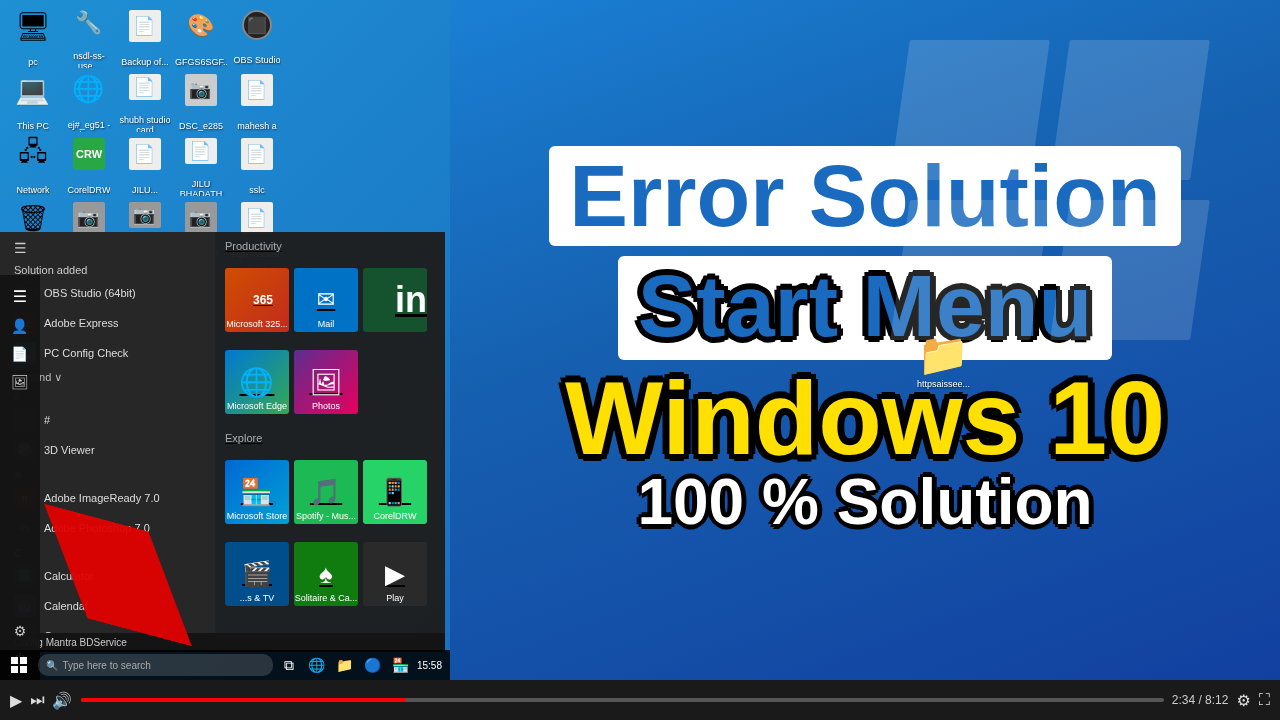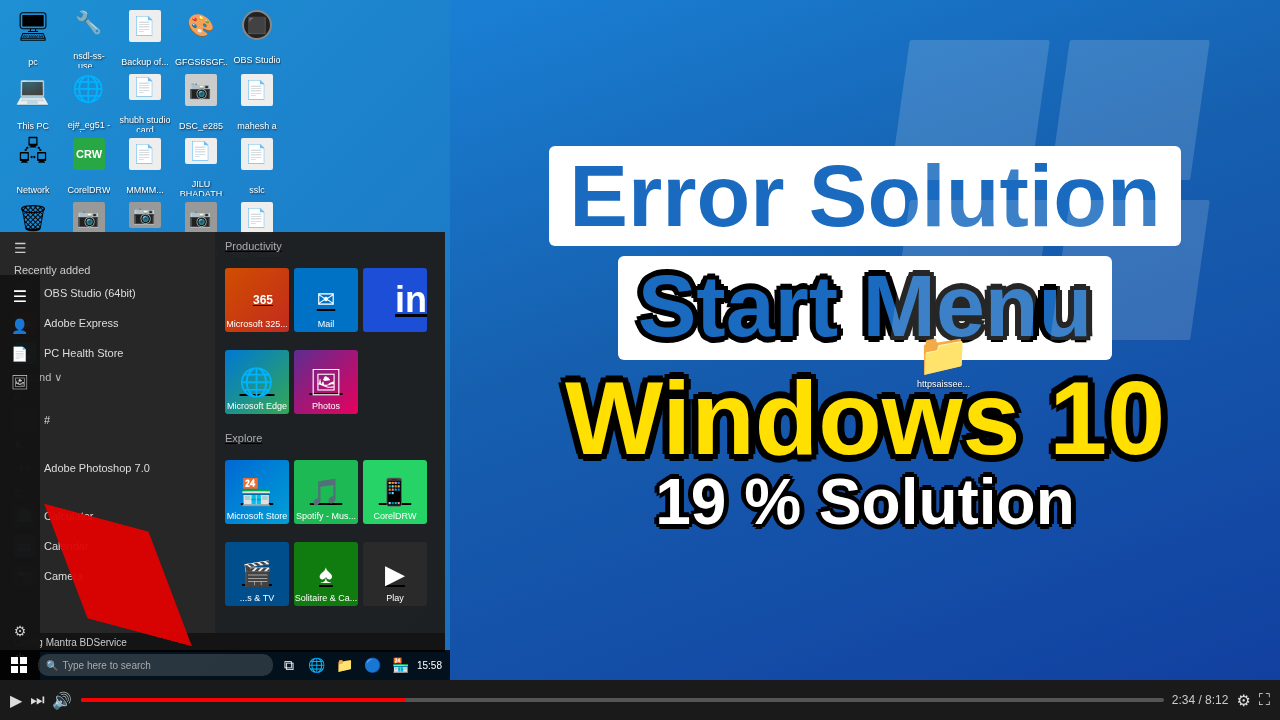--- a/index.html
+++ b/index.html
@@ -161,21 +161,21 @@
       font-size: 10px;
       color: white;
       text-align: center;
       cursor: pointer;
       position: relative;
       overflow: hidden;
     }
     .tile .tile-label { font-size: 9px; color: white; position: absolute; bottom: 3px; left: 0; right: 0; text-align: center; }
 
     .tile-m365 { background: linear-gradient(135deg, #d04e00, #c22a1e); padding-left: 12px; }
-    .tile-linkedin { background: #1d4ed8; padding-left: 32px; }
+    .tile-linkedin { background: #14532d; padding-left: 32px; }
     .tile-edge { background: linear-gradient(135deg, #0078d4, #34a853); }
     .tile-photos { background: linear-gradient(135deg, #5c2d91, #e8005d); }
     .tile-msstore { background: linear-gradient(135deg, #0068d4, #00a0d6); }
     .tile-spotify { background: #1db954; }
     .tile-whatsapp { background: #25d366; }
     .tile-movies { background: #004e8c; }
     .tile-solitaire { background: #107c10; }
     .tile-play { background: #2a2a2a; }
     .tile-mail { background: #0072c6; }
     .tile-yahoo { background: #7b00aa; }
@@ -375,21 +375,21 @@
     <div class="desktop-icon">
       <div class="icon-img" style="background:none;font-size:26px;">🖧</div>
       <span class="icon-label">Network</span>
     </div>
     <div class="desktop-icon">
       <div class="icon-img ic-green" style="background:#28a745;border-radius:3px;color:white;font-weight:bold;font-size:11px;display:flex;align-items:center;justify-content:center;">CRW</div>
       <span class="icon-label">CorelDRW</span>
     </div>
     <div class="desktop-icon">
       <div class="icon-img" style="background:#eee;border-radius:2px;font-size:18px;">📄</div>
-      <span class="icon-label">MMMM...</span>
+      <span class="icon-label">JILU...</span>
     </div>
     <div class="desktop-icon">
       <div class="icon-img" style="background:#eee;border-radius:2px;font-size:18px;">📄</div>
       <span class="icon-label">JILU BHADATH</span>
     </div>
     <div class="desktop-icon">
       <div class="icon-img" style="background:#eee;border-radius:2px;font-size:18px;">📄</div>
       <span class="icon-label">sslc</span>
     </div>
 
@@ -415,51 +415,63 @@
     </div>
   </div>
 
   <div id="start-menu">
     <div id="start-menu-top">
 
       <div id="apps-list">
         <div id="apps-list-header">
           <span class="hamburger">☰</span>
         </div>
-        <div class="recently-added-label" style="font-size:11px;color:#ccc;padding:4px 14px 2px;">Recently added</div>
+        <div class="recently-added-label" style="font-size:11px;color:#ccc;padding:4px 14px 2px;">Solution added</div>
 
         <div class="app-item">
           <div class="app-icon-small" style="background:#222;border:1px solid #666;border-radius:50%;">⬛</div>
           <span class="app-name">OBS Studio (64bit)</span>
         </div>
         <div class="app-item">
           <div class="app-icon-small" style="background:#e8001d;">
               <span style="font-size:10px;color:white;font-weight:bold;">Ae</span>
             </div>
           <span class="app-name">Adobe Express</span>
         </div>
         <div class="app-item">
           <div class="app-icon-small" style="background:#20c997;">
               <span style="font-size:12px;">💻</span>
             </div>
-          <span class="app-name">PC Health Store</span>
+          <span class="app-name">PC Config Check</span>
         </div>
 
         <div class="expand-row">
           <span>Expand ∨</span>
         </div>
 
         <div class="section-letter">#</div>
         <div class="app-item">
           <div class="app-icon-small" style="background:#555;"></div>
           <span class="app-name">#</span>
         </div>
 
+        <div class="app-item">
+          <div class="app-icon-small" style="background:#333;">
+              <span style="font-size:12px;">🎲</span>
+            </div>
+          <span class="app-name">3D Viewer</span>
+        </div>
 
         <div class="section-letter">A</div>
+        <div class="app-item">
+          <div class="app-icon-small" style="background:#e8001d;">
+              <span style="font-size:9px;color:white;font-weight:bold;">Ir</span>
+            </div>
+          <span class="app-name">Adobe ImageReady 7.0</span>
+        </div>
         <div class="app-item">
           <div class="app-icon-small" style="background:#001e36;">
               <span style="font-size:9px;color:#31a8ff;font-weight:bold;">Ps</span>
             </div>
           <span class="app-name">Adobe Photoshop 7.0</span>
         </div>
 
         <div class="section-letter">C</div>
         <div class="app-item">
           <div class="app-icon-small" style="background:#333;">
@@ -600,21 +612,21 @@
 
   <div style="background:white;padding:6px 20px;border-radius:6px;margin-bottom:6px;">
     <span id="title-start-menu" style="font-size:88px;font-weight:900;color:#1a6bbf;font-family:Arial,sans-serif;line-height:1;display:block;">Start Menu</span>
   </div>
 
   <div>
     <span id="title-windows10">Windows 10</span>
   </div>
 
   <div>
-    <span id="title-solution">19 % Solution</span>
+    <span id="title-solution">100 % Solution</span>
   </div>
 
   <div style="position:absolute;top:330px;right:310px;">
     <div style="font-size:42px;color:#f0b429;">📁</div>
     <div style="font-size:9px;color:white;text-align:center;text-shadow:1px 1px 2px rgba(0,0,0,0.8);">httpsaissee...</div>
   </div>
 </div>
 
 <div id="yt-bar">
   <span class="yt-control">▶</span>

